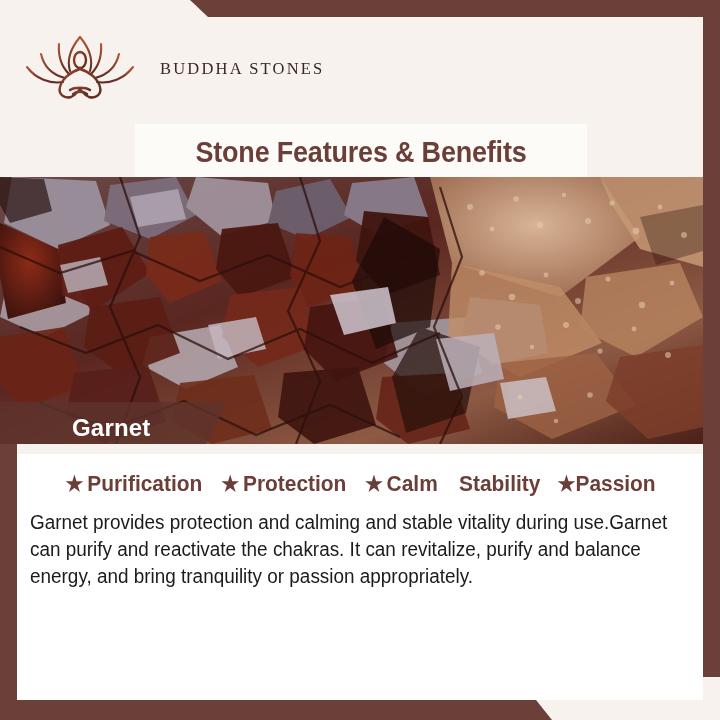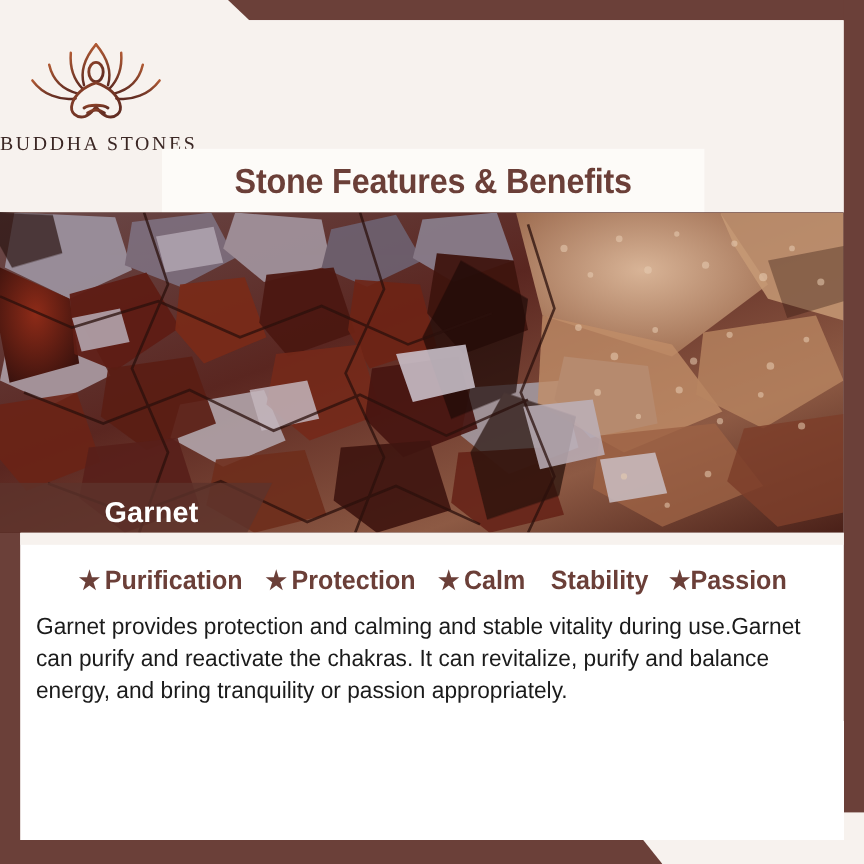--- a/index.html
+++ b/index.html
@@ -52,22 +52,21 @@
     position: absolute;
     top: 17px; left: 0; right: 17px;
     height: 160px;
     background: #f7f2ee;
   }
   .logo-wrap {
     position: absolute;
     top: 10px;
     left: 0; right: 0;
     display: flex;
-    flex-direction: column;
-    align-items: flex-start;
+    align-items: center;
   }
   .logo-mark { width: 160px; height: 80px; display: block; }
   .logo-text {
     margin-top: 3px;
     font-family: "Liberation Serif", serif;
     font-size: 16.5px;
     letter-spacing: 2.2px;
     color: #3b2724;
   }
 
@@ -109,21 +108,20 @@
   .stone-label {
     position: absolute;
     top: 402px;
     left: 0;
     width: 227px;
     height: 52px;
     background: rgba(92, 51, 44, 0.80);
     clip-path: polygon(0 0, 227px 0, 206px 42px, 0 42px);
     display: flex;
     align-items: center;
-    padding-left: 15px;
   }
   .stone-label-text {
     margin-left: 72px;
     color: #ffffff;
     font-size: 24px;
     font-weight: bold;
     letter-spacing: 0.2px;
   }
 
   

